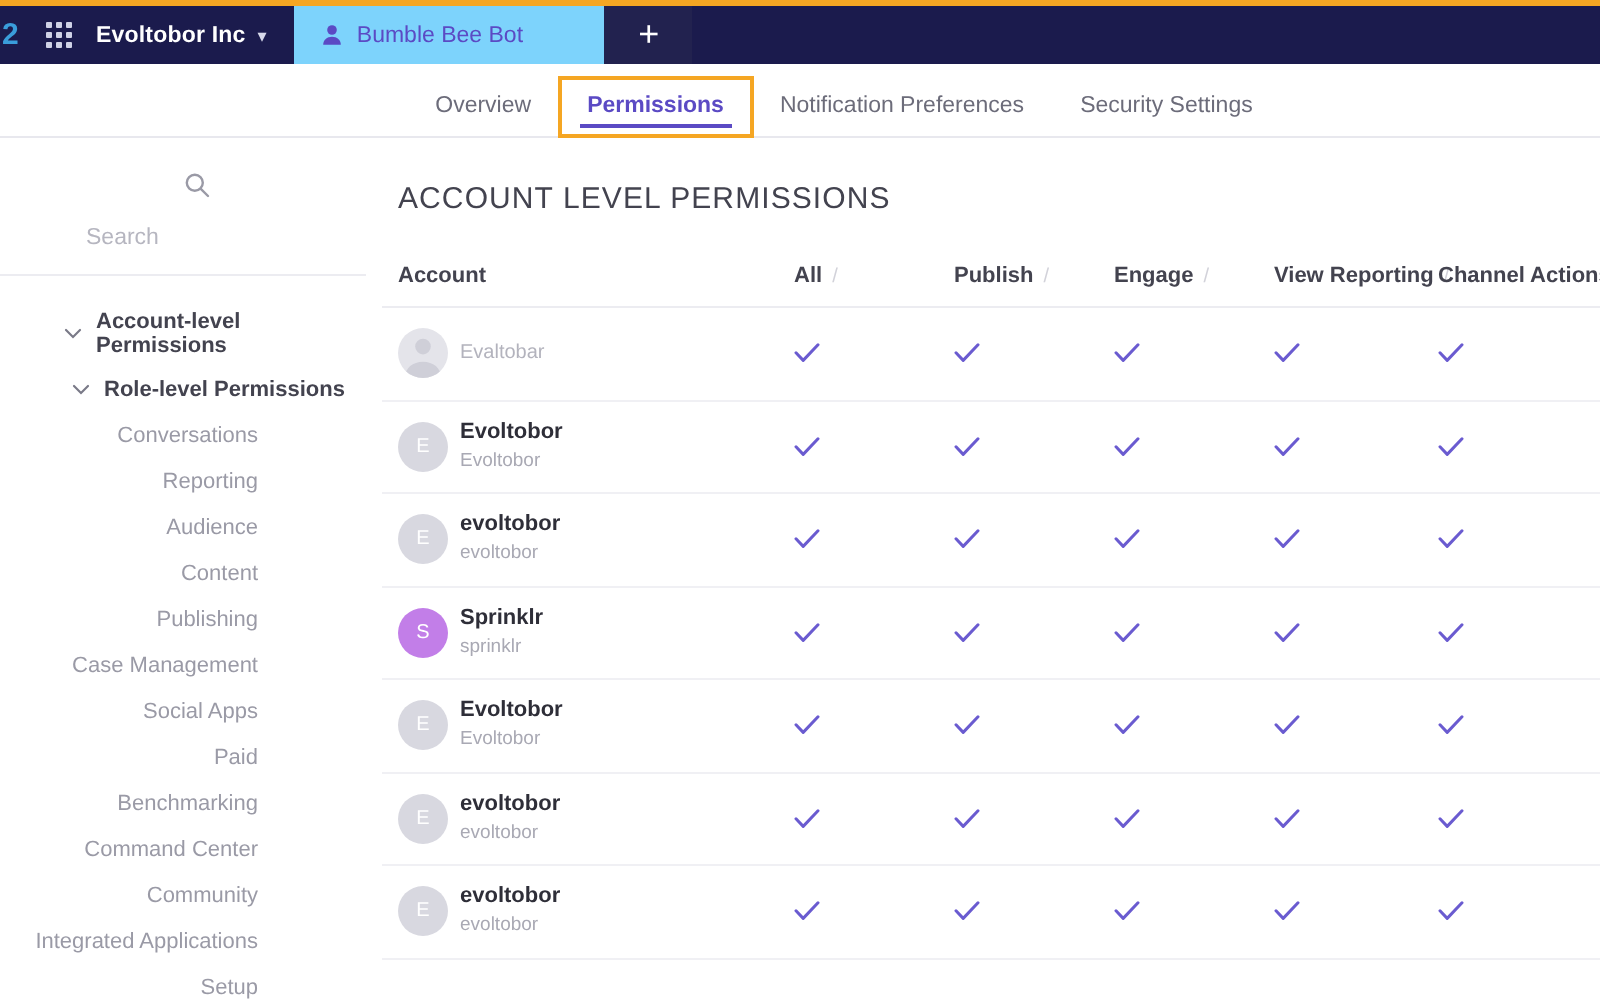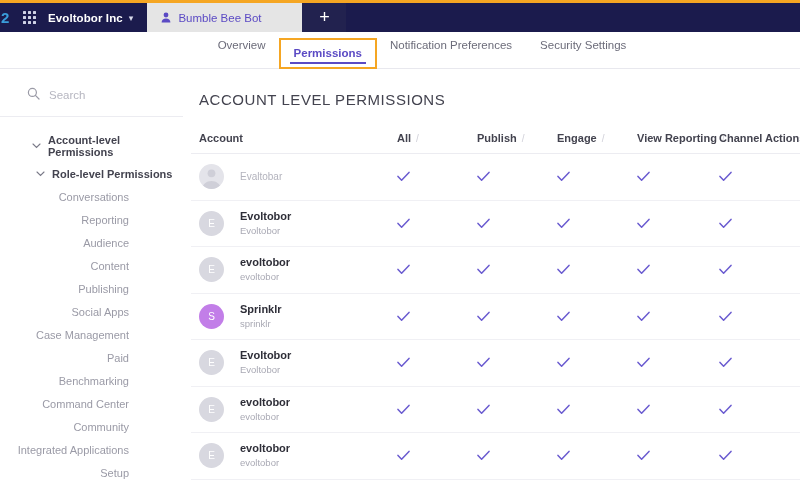--- a/index.html
+++ b/index.html
@@ -46,21 +46,21 @@
     color: #ffffff;
     font-size: 11.5px;
     font-weight: bold;
     letter-spacing: .1px;
     white-space: nowrap;
   }
   .org-select .chev { font-size: 9px; color: #d7d9ea; font-weight: normal;}
   .tab-strip { display: flex; align-items: stretch; }
   .app-tab {
     display: flex; align-items: center; gap: 7px;
-    background: #e5e5e5;
+    background: #7dd3fc;
     padding: 0 28px 0 14px;
     min-width: 155px;
     color: #5b4ac4;
     font-size: 11.5px;
   }
   .app-tab .usr-icon { display: flex; align-items: center; }
   .tab-add {
     width: 44px;
     display: flex; align-items: center; justify-content: center;
     color: #ffffff;
@@ -72,21 +72,21 @@
   
   .subnav {
     height: 37px;
     background: #ffffff;
     display: flex;
     align-items: flex-end;
     justify-content: center;
     position: relative;
     border-bottom: 1px solid #e8e8ee;
   }
-  .subnav-inner { display: flex; gap: 0; position: relative; left: 22px;}
+  .subnav-inner { display: flex; align-items: flex-end; gap: 0; position: relative; left: 22px;}
   .subtab {
     font-size: 11.5px;
     color: #6c6c7a;
     padding: 0 14px 9px 14px;
     position: relative;
     white-space: nowrap;
   }
   .subtab.active { color: #5b4ac4; font-weight: bold; }
   .subtab.active::after {
     content: "";
@@ -109,20 +109,21 @@
     width: 183px;
     flex: 0 0 183px;
     padding-top: 10px;
     background: #ffffff;
   }
   .search-row {
     display: flex; align-items: center; gap: 9px;
     padding: 7px 14px 12px 27px;
     border-bottom: 1px solid #ececf1;
     margin: 0 0 0 0;
+    flex-direction: column;
   }
   .search-row input {
     border: none; outline: none;
     font-size: 11.5px;
     color: #3b3b46;
     background: transparent;
     width: 110px;
     font-family: "Liberation Sans", sans-serif;
   }
   .search-row input::placeholder { color: #b6b6c0; }
@@ -180,21 +181,21 @@
 
   .trow {
     display: flex;
     align-items: center;
     height: 46.5px;
     border-bottom: 1px solid #f0f0f4;
     padding-left: 8px;
   }
   .cell-account {
     width: 198px; flex: 0 0 198px;
-    display: flex; align-items: center; gap: 16px;
+    display: flex; align-items: center; gap: 6px;
   }
   .avatar {
     width: 25px; height: 25px;
     flex: 0 0 25px;
     border-radius: 50%;
     background: #d8d8e0;
     color: #ffffff;
     font-size: 10px;
     display: flex; align-items: center; justify-content: center;
     overflow: hidden;
@@ -292,22 +293,22 @@
             </svg>
         </span>
         <span>Role-level Permissions</span>
       </div>
 
       <div class="leaf">Conversations</div>
       <div class="leaf">Reporting</div>
       <div class="leaf">Audience</div>
       <div class="leaf">Content</div>
       <div class="leaf">Publishing</div>
+      <div class="leaf">Case Management</div>
       <div class="leaf">Social Apps</div>
-      <div class="leaf">Case Management</div>
       <div class="leaf">Paid</div>
       <div class="leaf">Benchmarking</div>
       <div class="leaf">Command Center</div>
       <div class="leaf">Community</div>
       <div class="leaf">Integrated Applications</div>
       <div class="leaf">Setup</div>
     </div>
   </div>
 
   <div class="content">

